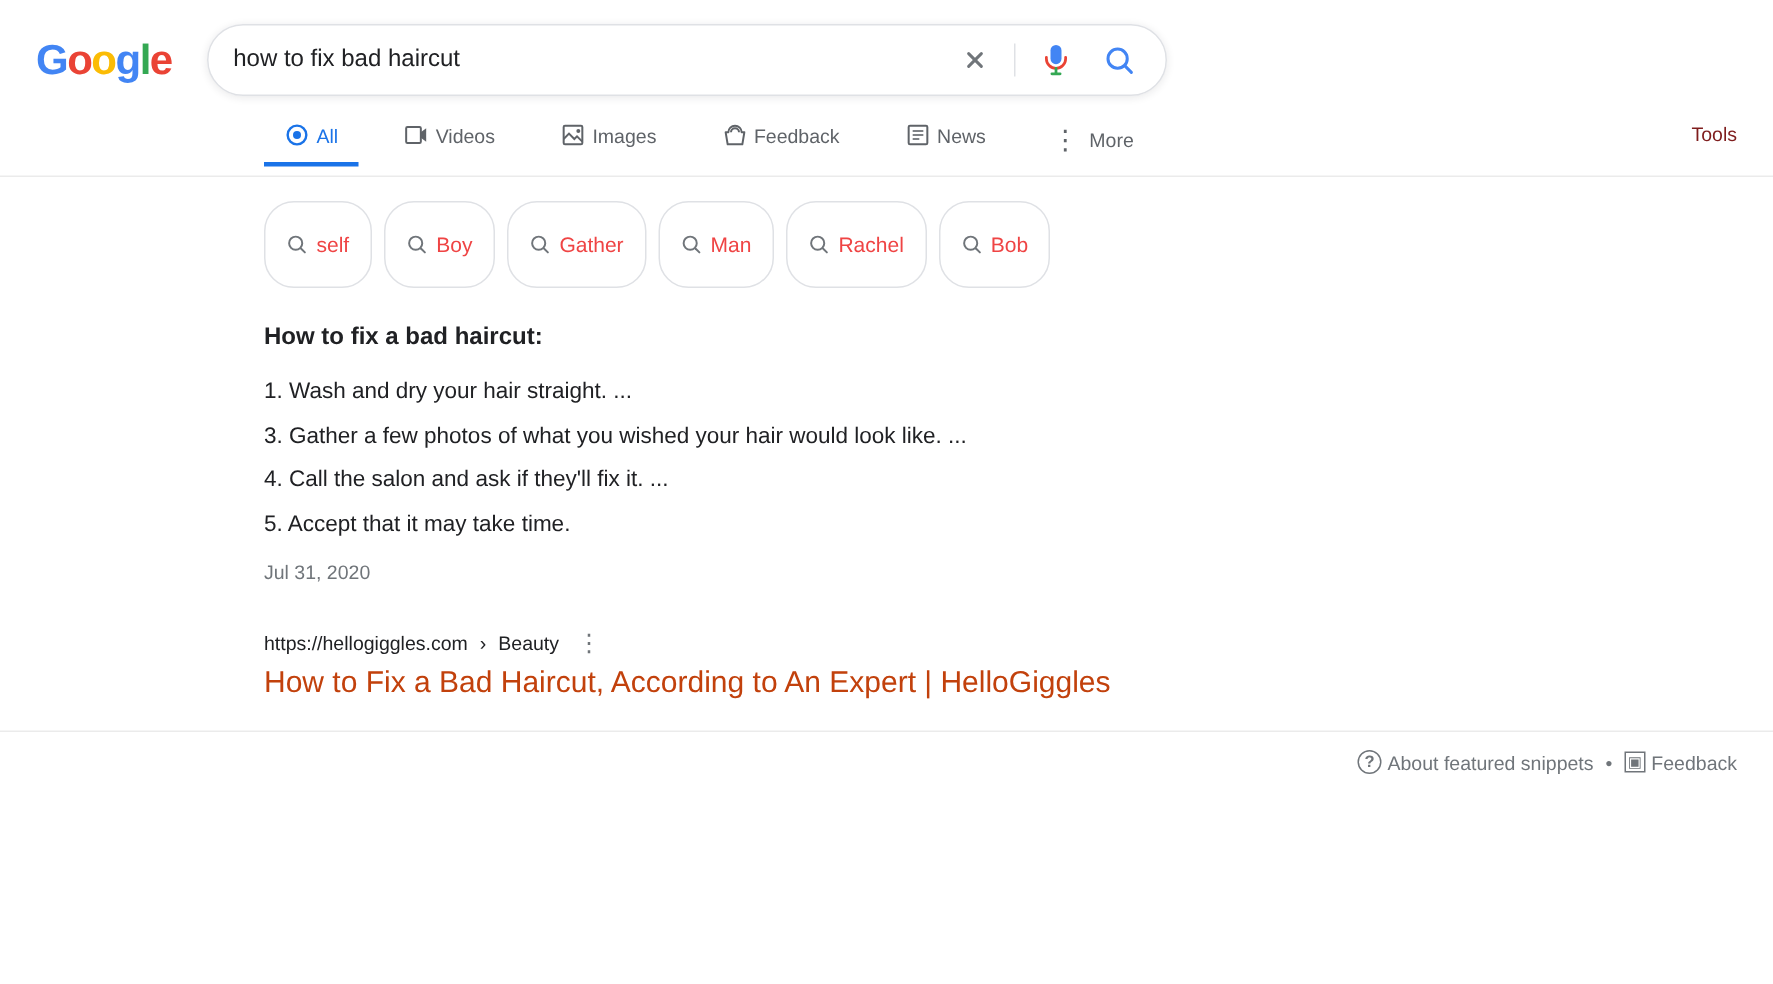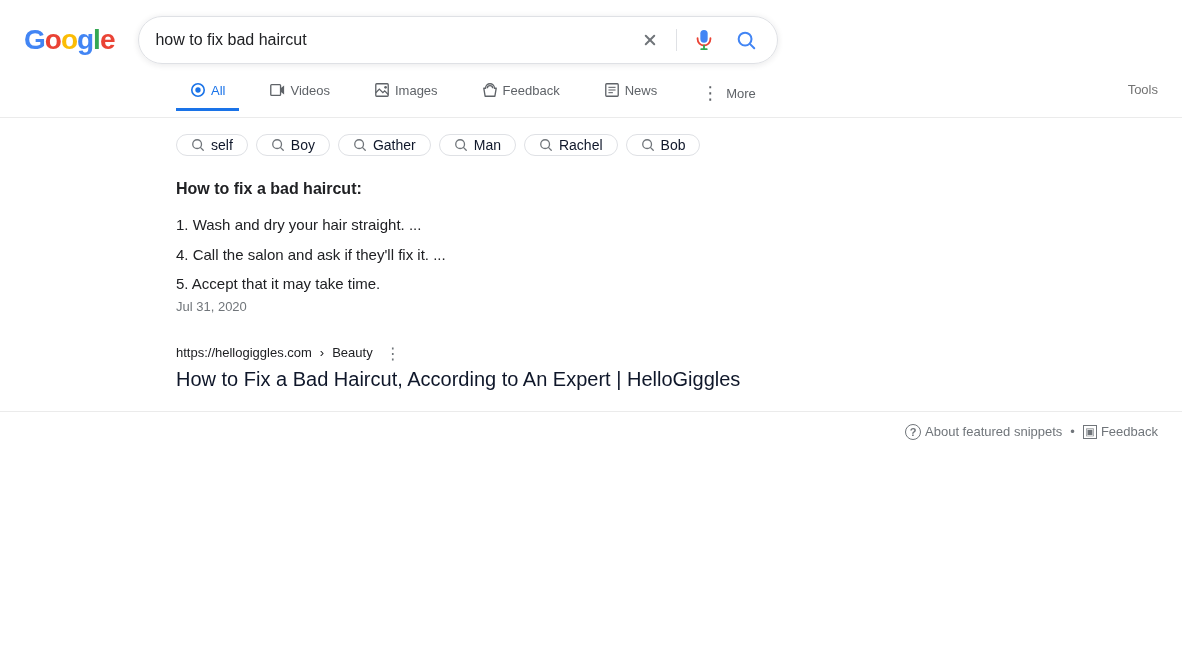--- a/index.html
+++ b/index.html
@@ -129,40 +129,40 @@
       color: #1a73e8;
       border-bottom: 3px solid #1a73e8;
     }
     .nav-tab-icon {
       width: 16px;
       height: 16px;
     }
     .nav-tools {
       margin-left: auto;
       padding: 10px 24px;
-      color: #737373;
+      color: #7f1d1d;
       font-size: 13px;
       cursor: pointer;
     }
 
     
     .suggestion-chips {
       display: flex;
       gap: 8px;
       padding: 16px 0 16px 176px;
     }
     .chip {
       display: flex;
       align-items: center;
       gap: 6px;
       border: 1px solid #dfe1e5;
       border-radius: 20px;
-      padding: 2px 14px;
+      padding: 20px 14px;
       font-size: 14px;
-      color: #0f172a;
+      color: #ef4444;
       cursor: pointer;
       background: #fff;
       white-space: nowrap;
     }
     .chip-search-icon {
       width: 14px;
       height: 14px;
     }
 
     
@@ -188,20 +188,21 @@
     }
     .snippet-list li {
       font-size: 15px;
       color: #202124;
       line-height: 1.7;
       padding: 2px 0;
     }
     .snippet-date {
       font-size: 13px;
       color: #70757a;
+      margin-top: 10px;
     }
 
     
     .search-result {
       padding: 12px 0 0 0;
       max-width: 600px;
     }
     .result-url-row {
       display: flex;
       align-items: center;
@@ -220,21 +221,21 @@
       background: none;
       border: none;
       cursor: pointer;
       color: #70757a;
       font-size: 18px;
       padding: 2px 4px;
       line-height: 1;
     }
     .result-title {
       font-size: 20px;
-      color: #0f172a;
+      color: #c2410c;
       text-decoration: none;
       cursor: pointer;
     }
 
     
     .bottom-bar {
       display: flex;
       align-items: center;
       justify-content: flex-end;
       padding: 12px 24px;
@@ -426,20 +427,21 @@
     <span>Bob</span>
   </div>
 </div>
 
 <div class="main-content">
 
   <div class="featured-snippet">
     <div class="snippet-title">How to fix a bad haircut:</div>
     <ul class="snippet-list">
       <li>1. Wash and dry your hair straight. ...</li>
+      <li>3. Gather a few photos of what you wished your hair would look like. ...</li>
       <li>4. Call the salon and ask if they'll fix it. ...</li>
       <li>5. Accept that it may take time.</li>
     </ul>
     <div class="snippet-date">Jul 31, 2020</div>
   </div>
 
   <div class="search-result">
     <div class="result-url-row">
       <span class="result-url">https://hellogiggles.com</span>
       <span class="result-url-breadcrumb">›</span>

